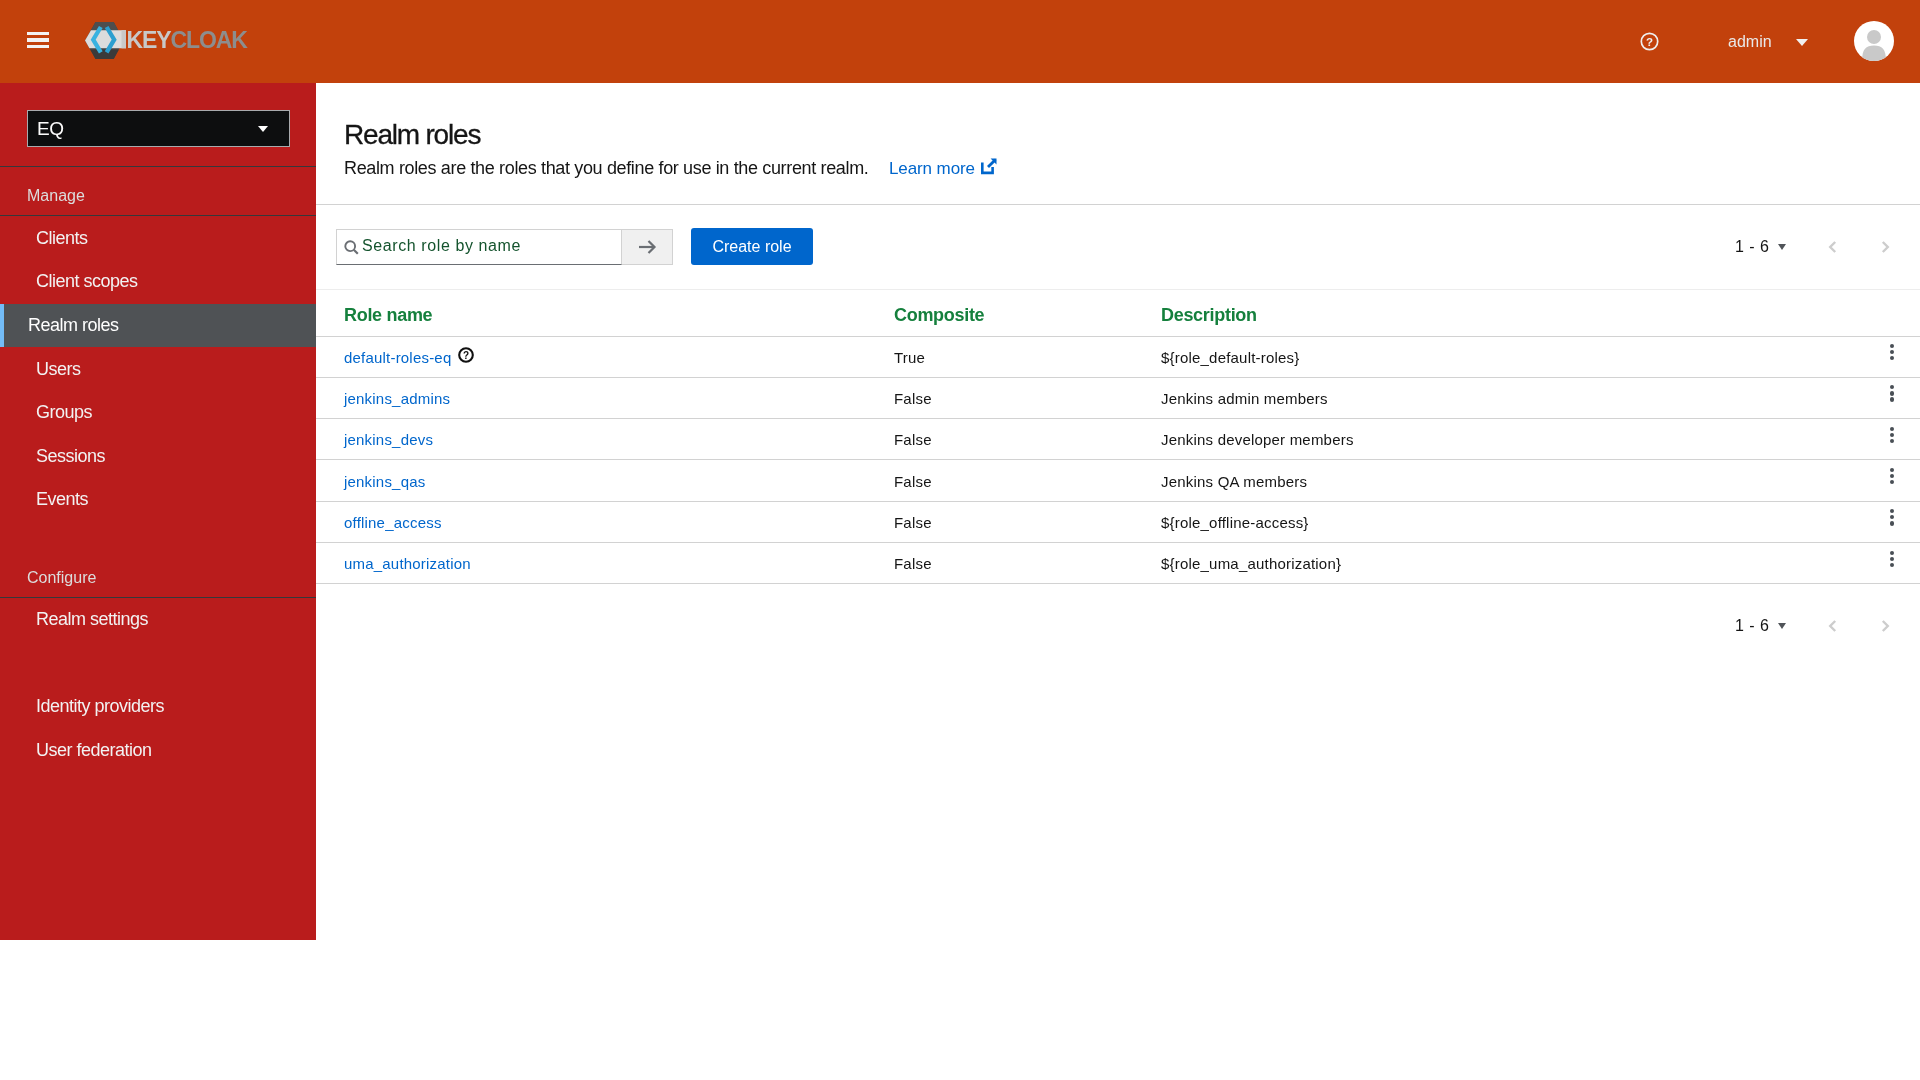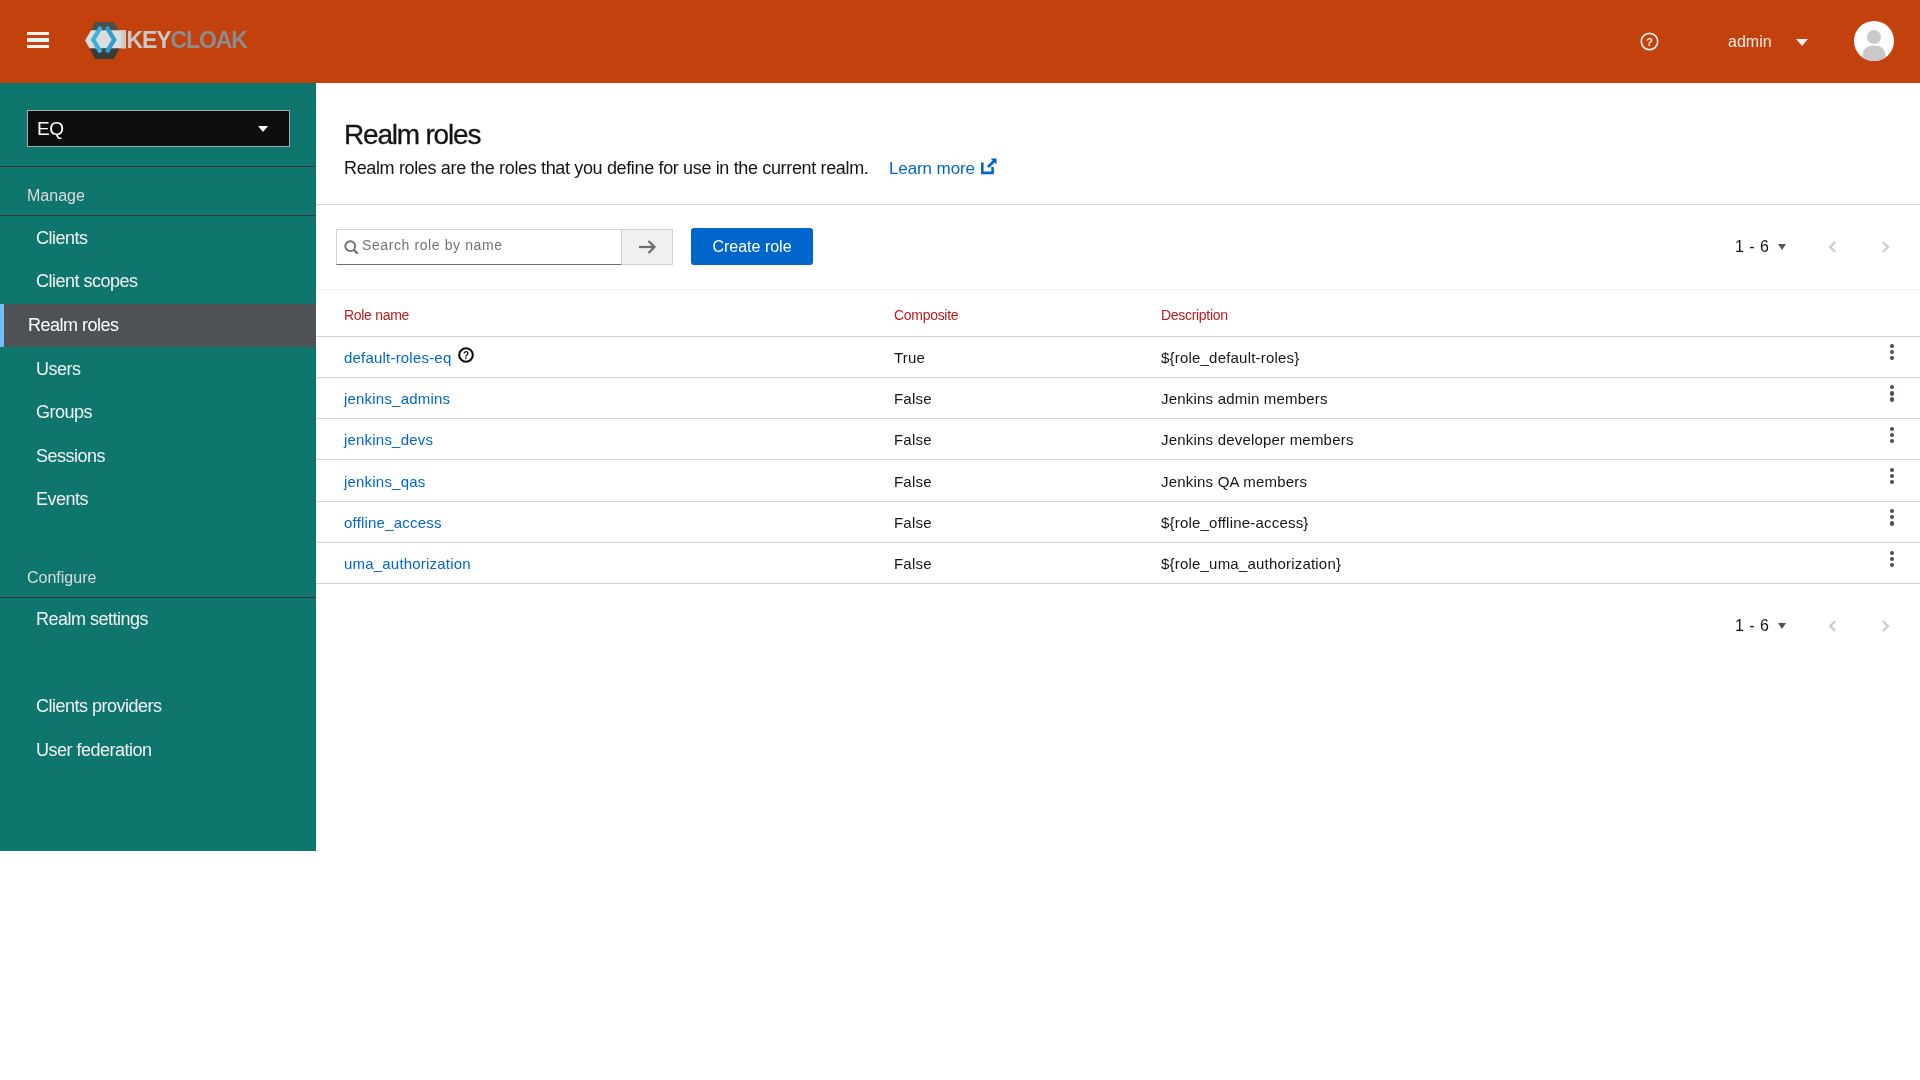--- a/index.html
+++ b/index.html
@@ -5,45 +5,45 @@
 *{margin:0;padding:0;box-sizing:border-box}
 html,body{width:1920px;height:1080px;overflow:hidden;font-family:"Liberation Sans",sans-serif;background:#fff}
 
 #masthead{position:absolute;left:0;top:0;width:1920px;height:83px;background:#c2410c}
 .hbar{position:absolute;left:27px;width:22px;height:3.4px;background:#f3f3f3}
 #helpico{position:absolute;left:1640px;top:32px}
 #admin{position:absolute;left:1728px;top:33px;font-size:16px;color:#e9e9e9}
 #admincaret{position:absolute;left:1796px;top:39px;width:0;height:0;border-left:6px solid transparent;border-right:6px solid transparent;border-top:7px solid #f0f0f0}
 #avatar{position:absolute;left:1854px;top:21px;width:40px;height:40px;border-radius:50%;background:#fff;overflow:hidden}
 
-#sidebar{position:absolute;left:0;top:83px;width:316px;height:768px;background:#0f766e}
+#sidebar{position:absolute;left:0;top:83px;width:316px;height:857px;background:#b91c1c}
 #realmsel{position:absolute;left:27px;top:26.5px;width:263px;height:37.5px;background:#0d0e0f;border:1px solid #a8aaad;color:#fcfcfc;font-size:19px;letter-spacing:-0.5px;line-height:36.5px;padding-left:9px}
 #realmsel .caret{position:absolute;right:21px;top:15px;width:0;height:0;border-left:5.5px solid transparent;border-right:5.5px solid transparent;border-top:6.5px solid #fff}
 .navline{position:absolute;left:0;width:316px;height:1px;background:#35383b}
 .navsec{position:absolute;left:27px;font-size:16px;color:#dcdcdc}
 .navitem{position:absolute;left:0;width:316px;height:43.6px;color:#f2f2f2;font-size:18px;letter-spacing:-0.5px;line-height:43.6px;padding-left:36px}
 .navitem.cur{background:#4f5255;border-left:4px solid #73bcf7;padding-left:24px;color:#fff}
 
 #content{position:absolute;left:316px;top:83px;width:1604px;height:997px;background:#fff}
 #title{position:absolute;left:28px;top:35px;font-size:28px;letter-spacing:-1.2px;line-height:33px;color:#151515;font-weight:400;-webkit-text-stroke:0.3px #151515}
 #desc{position:absolute;left:28px;top:74.5px;font-size:18px;letter-spacing:-0.35px;line-height:21px;color:#151515}
 #learn{position:absolute;left:573px;top:75px;font-size:17px;letter-spacing:-0.1px;line-height:21px;color:#0066cc}
 .hline{position:absolute;left:0;width:1604px;height:1px;background:#d2d2d2}
 
 #searchgrp{position:absolute;left:20px;top:146px;width:337px;height:36px}
 #searchbox{position:absolute;left:0;top:0;width:286px;height:36px;background:#fff;border:1px solid #d2d2d2;border-bottom:1px solid #6a6e73}
-#searchph{position:absolute;left:26px;top:8px;font-size:14px;letter-spacing:0.6px;color:#737373}
+#searchph{position:absolute;left:26px;top:8px;font-size:16px;letter-spacing:0.6px;color:#14532d}
 #searchbtn{position:absolute;left:286px;top:0;width:51px;height:36px;background:#f0f0f0;border:1px solid #d2d2d2;border-left:none}
 #createbtn{position:absolute;left:375px;top:144.5px;width:122px;height:37.5px;background:#0066cc;border-radius:3px;color:#fff;font-size:16px;text-align:center;line-height:37.5px}
 
 .pag{position:absolute;width:260px;height:20px}
 .pag .nums{position:absolute;left:0;top:1px;font-size:16px;color:#151515;letter-spacing:0.5px}
 .pag .caret{position:absolute;left:43px;top:7px;width:0;height:0;border-left:4.5px solid transparent;border-right:4.5px solid transparent;border-top:6px solid #505459}
 
-.th{position:absolute;font-size:14px;letter-spacing:-0.3px;line-height:18px;font-weight:400;color:#b91c1c}
+.th{position:absolute;font-size:18px;letter-spacing:-0.3px;line-height:18px;font-weight:700;color:#15803d}
 .td{position:absolute;font-size:15px;letter-spacing:0.2px;line-height:18px;color:#151515}
 .td a{color:#0066cc;text-decoration:none}
 .kebab{position:absolute;left:1574.3px;width:5px}
 .kebab i{display:block;width:4.2px;height:4.2px;border-radius:50%;background:#494f55;margin-bottom:1.9px}
 </style>
 </head>
 <body>
 <div id="masthead">
   <div class="hbar" style="top:32px"></div>
   <div class="hbar" style="top:38.4px"></div>
@@ -81,21 +81,21 @@
   <div class="navitem" style="top:133.7px">Clients</div>
   <div class="navitem" style="top:177.3px">Client scopes</div>
   <div class="navitem cur" style="top:220.9px">Realm roles</div>
   <div class="navitem" style="top:264.5px">Users</div>
   <div class="navitem" style="top:308.1px">Groups</div>
   <div class="navitem" style="top:351.7px">Sessions</div>
   <div class="navitem" style="top:395.3px">Events</div>
   <div class="navsec" style="top:485.8px">Configure</div>
   <div class="navline" style="top:514px"></div>
   <div class="navitem" style="top:514.8px">Realm settings</div>
-  <div class="navitem" style="top:602px">Clients providers</div>
+  <div class="navitem" style="top:602px">Identity providers</div>
   <div class="navitem" style="top:645.6px">User federation</div>
 </div>
 
 <div id="content">
   <div id="title">Realm roles</div>
   <div id="desc">Realm roles are the roles that you define for use in the current realm.</div>
   <div id="learn">Learn more</div>
   <svg style="position:absolute;left:663px;top:72.5px" width="20" height="20" viewBox="0 0 20 20">
     <path d="M3.3 6.6 L3.3 16.9 L13.6 16.9 L13.6 11" fill="none" stroke="#0066cc" stroke-width="2.6"></path>
     <polygon points="11.6,2.6 17.5,2.6 17.5,8.5" fill="#0066cc"></polygon>

